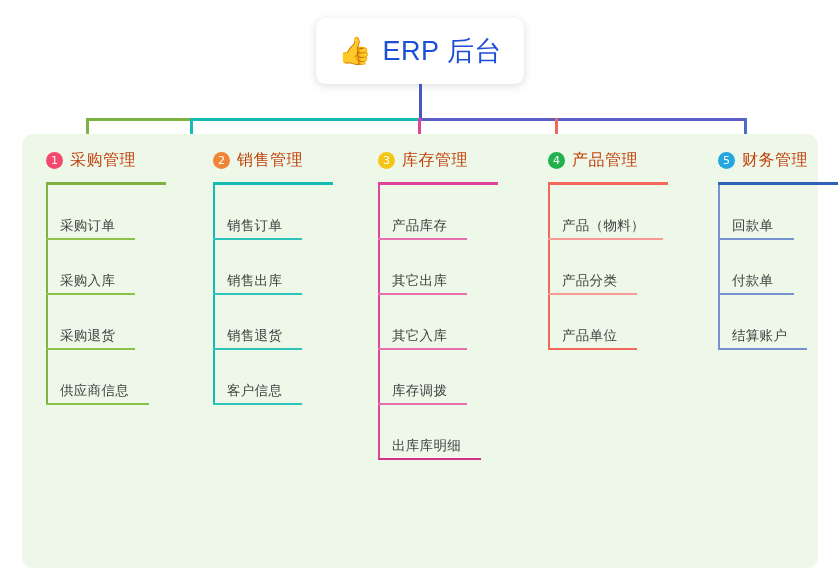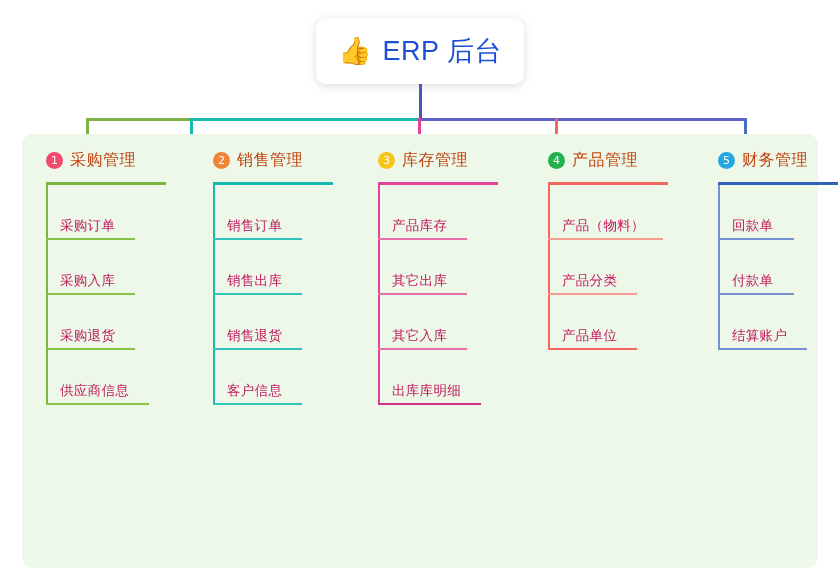--- a/index.html
+++ b/index.html
@@ -61,21 +61,21 @@
   .col-rule { height: 3px; margin-top: 8px; }
 
   
   .leaves { position: relative; padding-left: 20px; }
   .leaf {
     position: relative;
     height: 55px;
     display: flex; align-items: flex-end;
   }
   .leaf-text {
-    font-size: 13.5px; color: #be185d;
+    font-size: 13.5px; color: #404040;
     white-space: nowrap;
     padding: 0 6px 5px 14px;
     letter-spacing: 0.3px;
   }
   .leaf-underline {
     position: absolute; left: 0; bottom: 0; height: 2px;
   }
   .leaf-stem {
     position: absolute; left: 0; top: 0; bottom: 0; width: 2px;
   }
@@ -181,20 +181,25 @@
         <span class="leaf-text">其它出库</span>
         <div class="leaf-underline" style="background:#ea6eae; width:89px;"></div>
       </div>
       <div class="leaf">
         <div class="leaf-stem" style="background:#e0439a;"></div>
         <span class="leaf-text">其它入库</span>
         <div class="leaf-underline" style="background:#ea6eae; width:89px;"></div>
       </div>
       <div class="leaf">
         <div class="leaf-stem" style="background:#e0439a;"></div>
+        <span class="leaf-text">库存调拨</span>
+        <div class="leaf-underline" style="background:#ea6eae; width:89px;"></div>
+      </div>
+      <div class="leaf">
+        <div class="leaf-stem" style="background:#e0439a;"></div>
         <span class="leaf-text">出库库明细</span>
         <div class="leaf-underline" style="background:#d6308c; width:103px;"></div>
       </div>
     </div>
   </div>
 
   <div class="col" style="left:528px; top:146px; width:180px;">
     <div class="col-head">
       <span class="badge" style="background:#22b14c;">4</span>
       <span class="col-title">产品管理</span>

